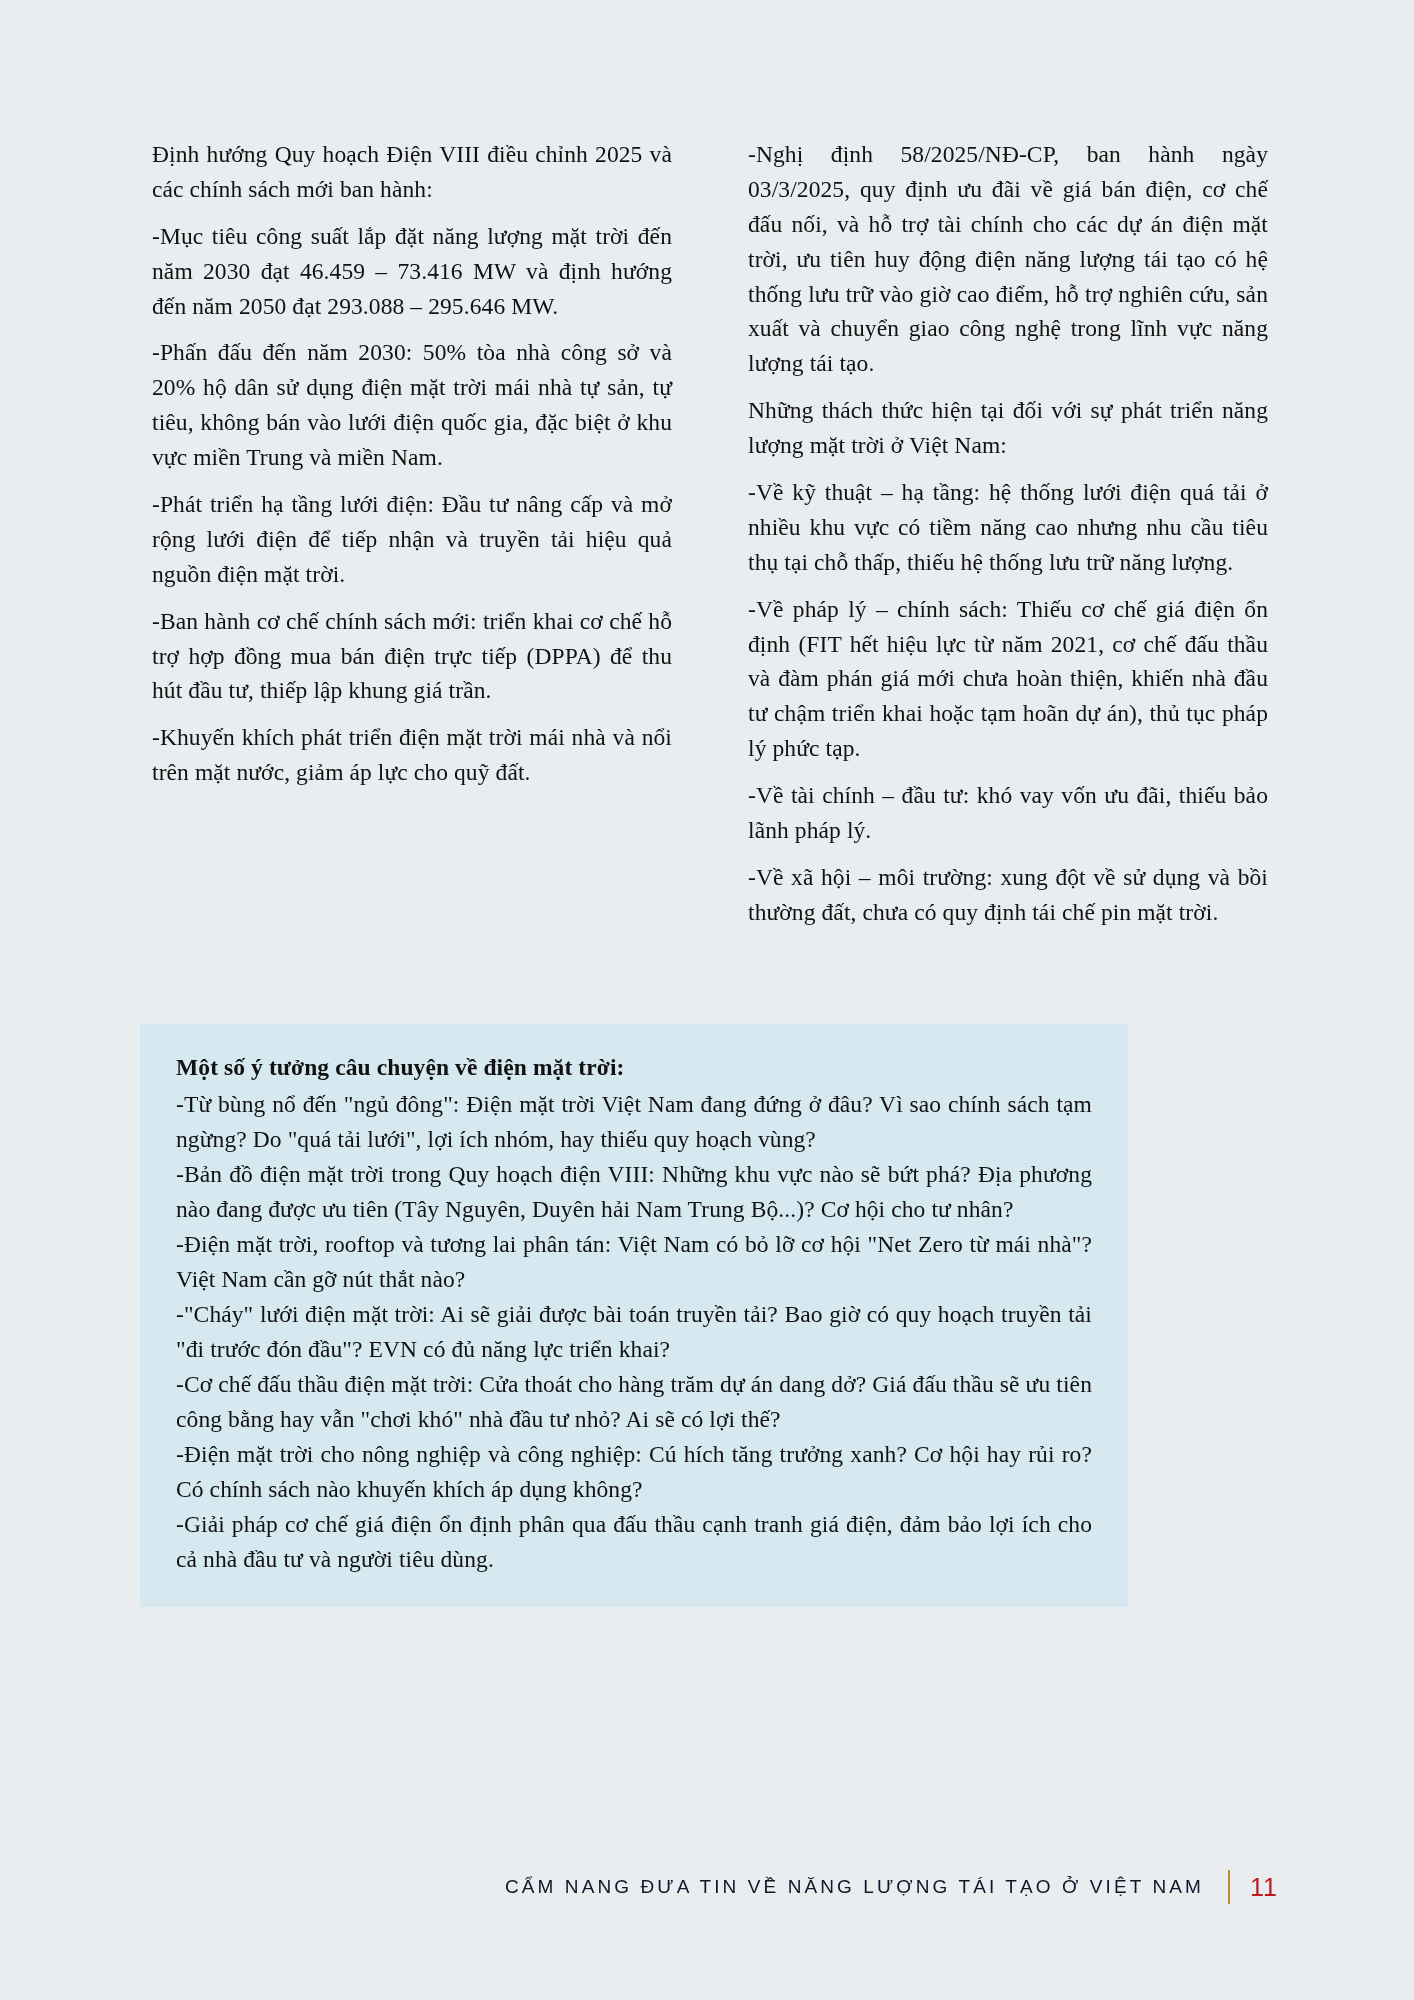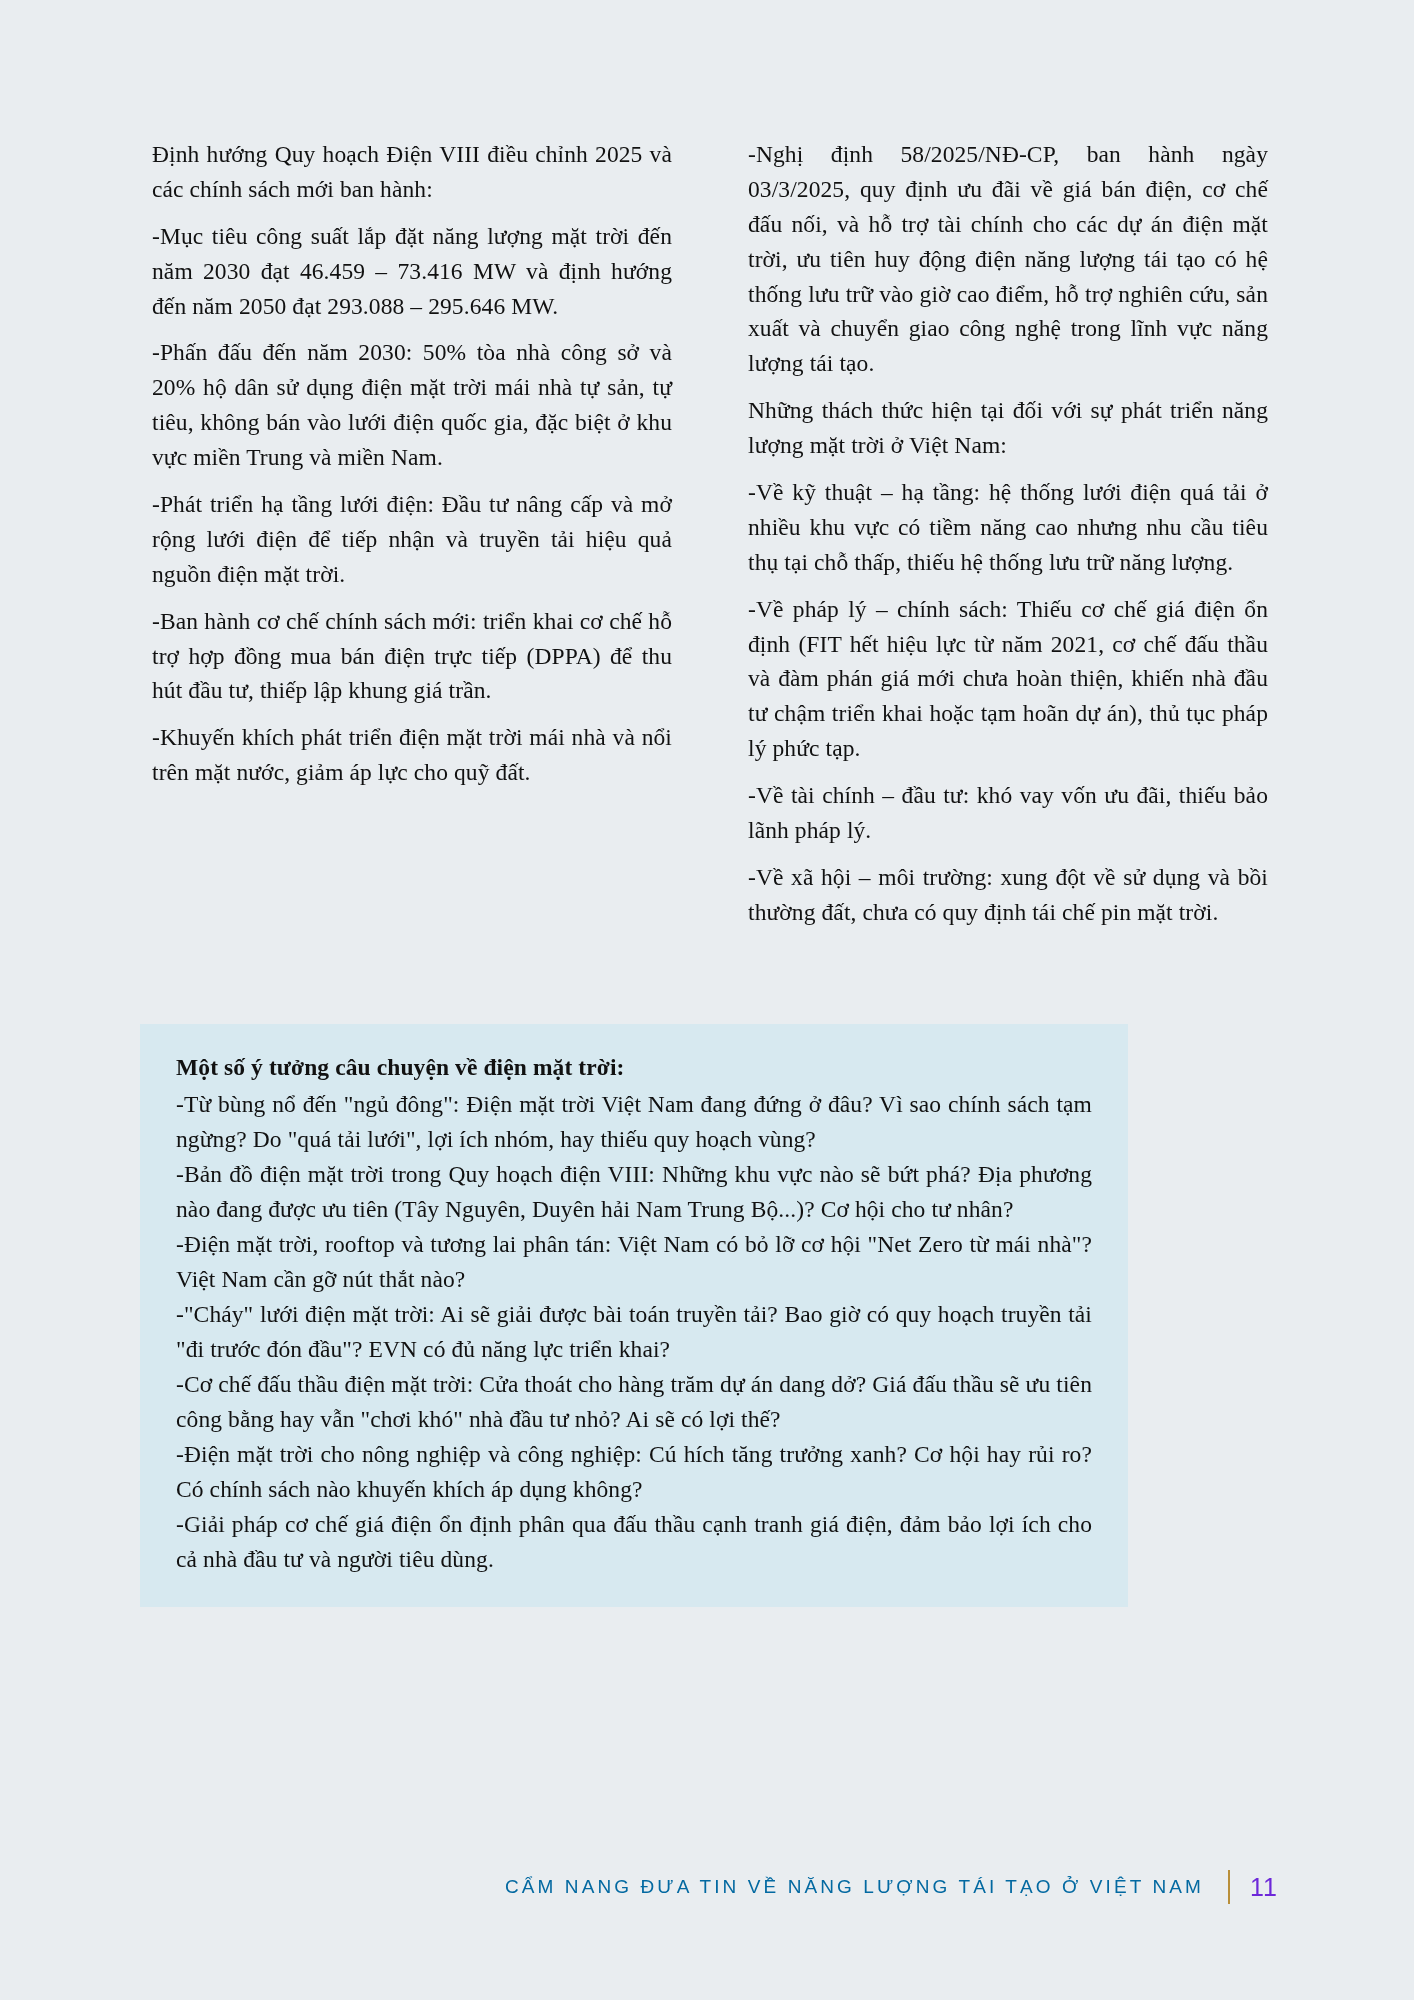--- a/index.html
+++ b/index.html
@@ -73,34 +73,34 @@
     bottom: 96px;
     display: flex;
     justify-content: flex-end;
     align-items: center;
     padding-right: 136px;
   }
   .footer-text {
     font-family: "Liberation Sans", sans-serif;
     font-size: 19px;
     letter-spacing: 3.1px;
-    color: #0369a1;
+    color: #0f172a;
     text-transform: uppercase;
   }
   .footer-sep {
     display: inline-block;
     width: 2px;
     height: 34px;
     background: #b98f3a;
     margin: 0 20px 0 24px;
   }
   .footer-page {
     font-family: "Liberation Sans", sans-serif;
     font-size: 25px;
-    color: #6d28d9;
+    color: #b91c1c;
     letter-spacing: 1px;
   }
 </style>
 </head>
 <body>
 
 <div class="page">
 
   <div class="columns">
 

